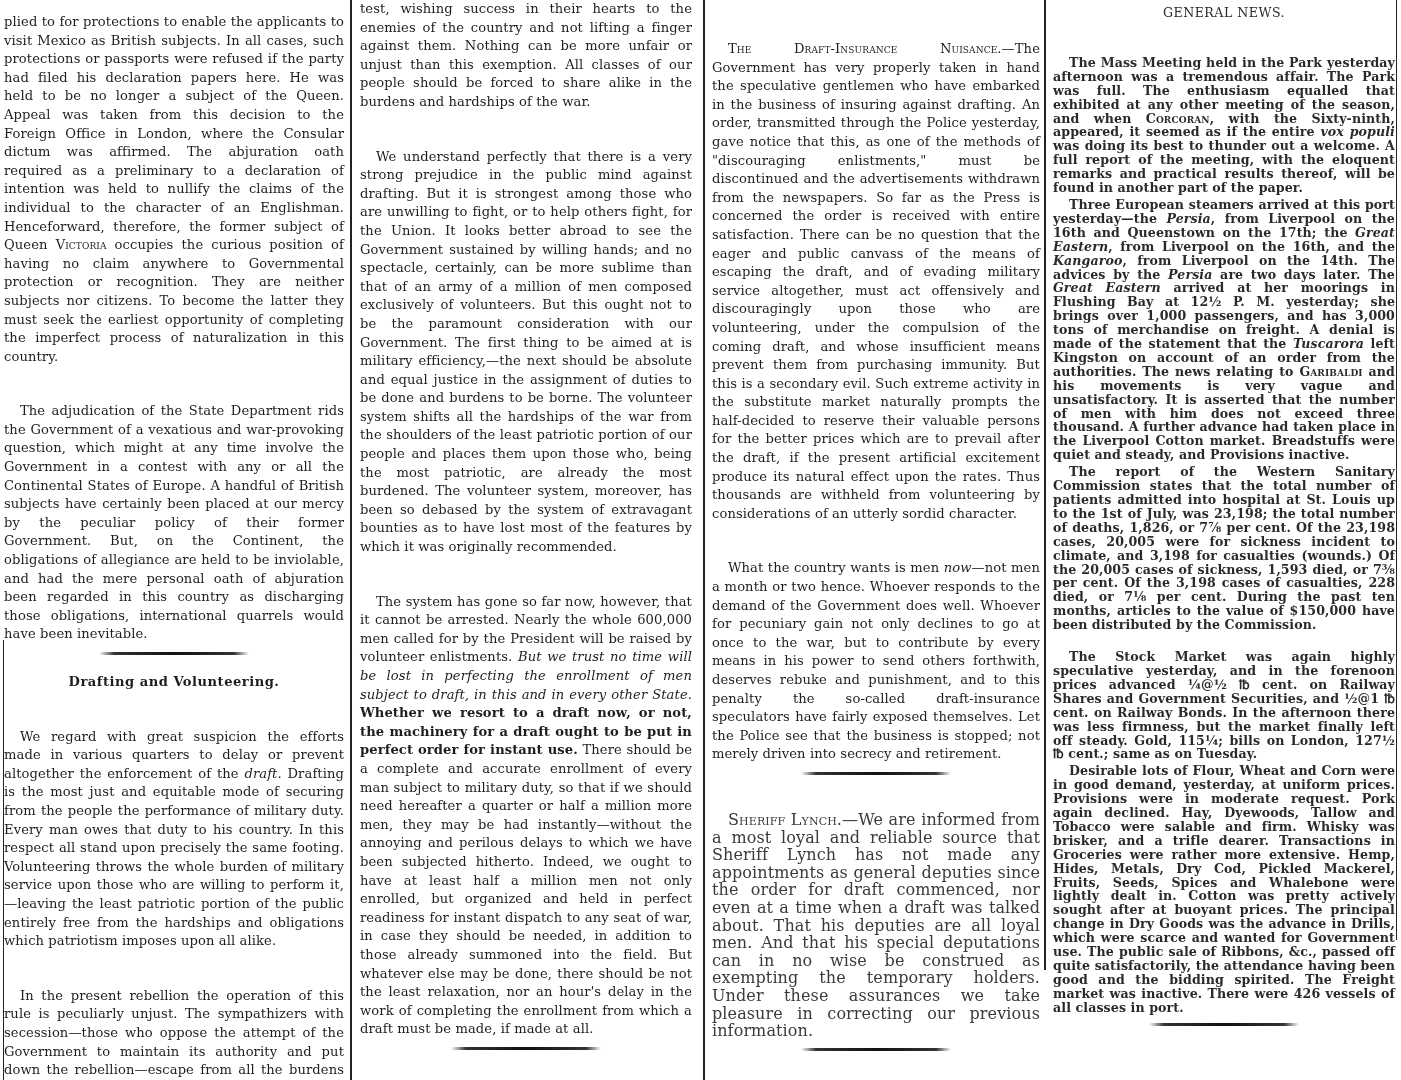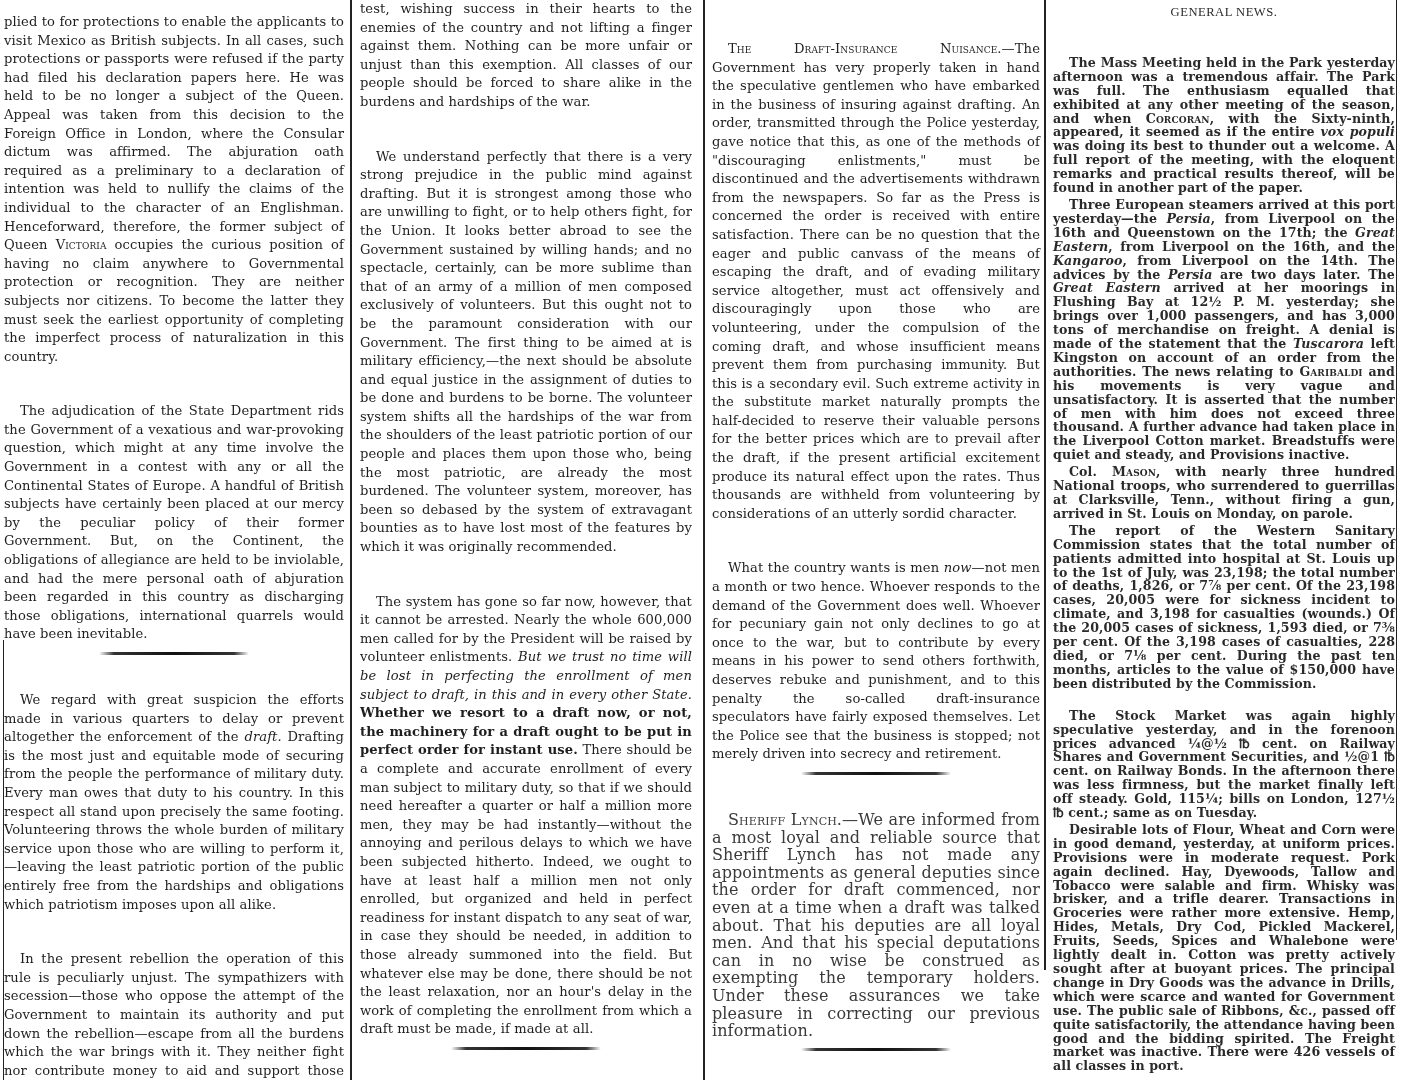--- a/index.html
+++ b/index.html
@@ -18,21 +18,21 @@
     text-align: justify;
     letter-spacing: 0.1px;
   }
   .col p { margin: 0; }
   .col p.ind { text-indent: 16px; margin-top: 36px; }
   .c1 { left: 4px; width: 340px; padding-top: 13px; }
   .c2 { left: 360px; width: 332px; padding-top: 0; }
   .c3 { left: 712px; width: 328px; padding-top: 4px; }
   .c4 { left: 1053px; width: 342px; padding-top: 6px; font-size: 12.6px; line-height: 13.9px; font-weight: bold; color: #2a2a2a; }
   .vrule { position: absolute; background: #222; width: 2px; }
-  .head { text-align: center; font-weight: bold; margin: 18px 0 3px; letter-spacing: 0.5px; font-family: Liberation Serif, serif; }
+  .head { text-align: center; font-weight: bold; margin: 18px 0 3px; letter-spacing: 0.5px; }
   .sc { font-variant: small-caps; }
   .it { font-style: italic; }
   .bold { font-weight: bold; }
   .sep {
     width: 150px; height: 3px; margin: 8px auto 10px;
     background: linear-gradient(90deg, transparent 0%, #333 10%, #111 50%, #333 90%, transparent 100%);
     border-radius: 2px;
   }
   .lynch { font-size: 16px; line-height: 17.6px; color: #3a3a3a; }
 </style>
@@ -42,20 +42,21 @@
 <div class="vrule" style="left:350px; top:0; height:1080px;"></div>
 <div class="vrule" style="left:703px; top:0; height:1080px;"></div>
 <div class="vrule" style="left:1044px; top:0; height:970px;"></div>
 <div class="vrule" style="left:1396px; top:0; height:940px; width:1px;"></div>
 <div class="vrule" style="left:3px; top:640px; height:440px; width:1px;"></div>
 
 <div class="col c1">
   <p><span>plied to for protections to enable the applicants to visit Mexico as British subjects. In all cases, such protections or passports were refused if the party had filed his declaration papers here. He was held to be no longer a subject of the Queen. Appeal was taken from this decision to the Foreign Office in London, where the Consular dictum was affirmed. The abjuration oath required as a preliminary to a declaration of intention was held to nullify the claims of the individual to the character of an Englishman. Henceforward, therefore, the former subject of Queen </span><span class="sc">Victoria</span><span> occupies the curious position of having no claim anywhere to Governmental protection or recognition. They are neither subjects nor citizens. To become the latter they must seek the earliest opportunity of completing the imperfect process of naturalization in this country.</span></p>
   <p class="ind">The adjudication of the State Department rids the Government of a vexatious and war-provoking question, which might at any time involve the Government in a contest with any or all the Continental States of Europe. A handful of British subjects have certainly been placed at our mercy by the peculiar policy of their former Government. But, on the Continent, the obligations of allegiance are held to be inviolable, and had the mere personal oath of abjuration been regarded in this country as discharging those obligations, international quarrels would have been inevitable.</p>
   <div class="sep"></div>
+  <div class="head">Drafting and Volunteering.</div>
   <p class="ind"><span>We regard with great suspicion the efforts made in various quarters to delay or prevent altogether the enforcement of the </span><span class="it">draft.</span><span> Drafting is the most just and equitable mode of securing from the people the performance of military duty. Every man owes that duty to his country. In this respect all stand upon precisely the same footing. Volunteering throws the whole burden of military service upon those who are willing to perform it,—leaving the least patriotic portion of the public entirely free from the hardships and obligations which patriotism imposes upon all alike.</span></p>
   <p class="ind">In the present rebellion the operation of this rule is peculiarly unjust. The sympathizers with secession—those who oppose the attempt of the Government to maintain its authority and put down the rebellion—escape from all the burdens which the war brings with it. They neither fight nor contribute money to aid and support those who do. They stand entirely aloof from the con-</p>
 </div>
 
 <div class="col c2">
   <p>test, wishing success in their hearts to the enemies of the country and not lifting a finger against them. Nothing can be more unfair or unjust than this exemption. All classes of our people should be forced to share alike in the burdens and hardships of the war.</p>
   <p class="ind">We understand perfectly that there is a very strong prejudice in the public mind against drafting. But it is strongest among those who are unwilling to fight, or to help others fight, for the Union. It looks better abroad to see the Government sustained by willing hands; and no spectacle, certainly, can be more sublime than that of an army of a million of men composed exclusively of volunteers. But this ought not to be the paramount consideration with our Government. The first thing to be aimed at is military efficiency,—the next should be absolute and equal justice in the assignment of duties to be done and burdens to be borne. The volunteer system shifts all the hardships of the war from the shoulders of the least patriotic portion of our people and places them upon those who, being the most patriotic, are already the most burdened. The volunteer system, moreover, has been so debased by the system of extravagant bounties as to have lost most of the features by which it was originally recommended.</p>
   <p class="ind"><span>The system has gone so far now, however, that it cannot be arrested. Nearly the whole 600,000 men called for by the President will be raised by volunteer enlistments. </span><span class="it">But we trust no time will be lost in perfecting the enrollment of men subject to draft, in this and in every other State.</span><span class="bold"> Whether we resort to a draft now, or not, the machinery for a draft ought to be put in perfect order for instant use.</span><span> There should be a complete and accurate enrollment of every man subject to military duty, so that if we should need hereafter a quarter or half a million more men, they may be had instantly—without the annoying and perilous delays to which we have been subjected hitherto. Indeed, we ought to have at least half a million men not only enrolled, but organized and held in perfect readiness for instant dispatch to any seat of war, in case they should be needed, in addition to those already summoned into the field. But whatever else may be done, there should be not the least relaxation, nor an hour's delay in the work of completing the enrollment from which a draft must be made, if made at all.</span></p>
   <div class="sep"></div>
 </div>
@@ -65,18 +66,17 @@
   <p class="ind"><span>What the country wants is men </span><span class="it">now</span><span>—not men a month or two hence. Whoever responds to the demand of the Government does well. Whoever for pecuniary gain not only declines to go at once to the war, but to contribute by every means in his power to send others forthwith, deserves rebuke and punishment, and to this penalty the so-called draft-insurance speculators have fairly exposed themselves. Let the Police see that the business is stopped; not merely driven into secrecy and retirement.</span></p>
   <div class="sep"></div>
   <p class="ind lynch"><span class="sc">Sheriff Lynch.</span><span>—We are informed from a most loyal and reliable source that Sheriff Lynch has not made any appointments as general deputies since the order for draft commenced, nor even at a time when a draft was talked about. That his deputies are all loyal men. And that his special deputations can in no wise be construed as exempting the temporary holders. Under these assurances we take pleasure in correcting our previous information.</span></p>
   <div class="sep"></div>
 </div>
 
 <div class="col c4">
   <div class="head" style="font-weight:normal; margin-top:0;">GENERAL NEWS.</div>
   <p class="ind"><span>The Mass Meeting held in the Park yesterday afternoon was a tremendous affair. The Park was full. The enthusiasm equalled that exhibited at any other meeting of the season, and when </span><span class="sc">Corcoran</span><span>, with the Sixty-ninth, appeared, it seemed as if the entire </span><span class="it">vox populi</span><span> was doing its best to thunder out a welcome. A full report of the meeting, with the eloquent remarks and practical results thereof, will be found in another part of the paper.</span></p>
   <p class="ind" style="margin-top:3px;"><span>Three European steamers arrived at this port yesterday—the </span><span class="it">Persia</span><span>, from Liverpool on the 16th and Queenstown on the 17th; the </span><span class="it">Great Eastern</span><span>, from Liverpool on the 16th, and the </span><span class="it">Kangaroo</span><span>, from Liverpool on the 14th. The advices by the </span><span class="it">Persia</span><span> are two days later. The </span><span class="it">Great Eastern</span><span> arrived at her moorings in Flushing Bay at 12½ P. M. yesterday; she brings over 1,000 passengers, and has 3,000 tons of merchandise on freight. A denial is made of the statement that the </span><span class="it">Tuscarora</span><span> left Kingston on account of an order from the authorities. The news relating to </span><span class="sc">Garibaldi</span><span> and his movements is very vague and unsatisfactory. It is asserted that the number of men with him does not exceed three thousand. A further advance had taken place in the Liverpool Cotton market. Breadstuffs were quiet and steady, and Provisions inactive.</span></p>
-  <p class="ind" style="margin-top:3px;"><span>Col. </span><span class="sc">Mason</span><span>, with nearly three hundred National troops, who surrendered to guerrillas at Clarksville, Tenn., without firing a gun, arrived in St. Louis on Monday, on parole.</span></p>
   <p class="ind" style="margin-top:3px;">The report of the Western Sanitary Commission states that the total number of patients admitted into hospital at St. Louis up to the 1st of July, was 23,198; the total number of deaths, 1,826, or 7⅞ per cent. Of the 23,198 cases, 20,005 were for sickness incident to climate, and 3,198 for casualties (wounds.) Of the 20,005 cases of sickness, 1,593 died, or 7⅜ per cent. Of the 3,198 cases of casualties, 228 died, or 7⅛ per cent. During the past ten months, articles to the value of $150,000 have been distributed by the Commission.</p>
   <p class="ind" style="margin-top:18px;">The Stock Market was again highly speculative yesterday, and in the forenoon prices advanced ¼@½ ℔ cent. on Railway Shares and Government Securities, and ½@1 ℔ cent. on Railway Bonds. In the afternoon there was less firmness, but the market finally left off steady. Gold, 115¼; bills on London, 127½ ℔ cent.; same as on Tuesday.</p>
   <p class="ind" style="margin-top:3px;">Desirable lots of Flour, Wheat and Corn were in good demand, yesterday, at uniform prices. Provisions were in moderate request. Pork again declined. Hay, Dyewoods, Tallow and Tobacco were salable and firm. Whisky was brisker, and a trifle dearer. Transactions in Groceries were rather more extensive. Hemp, Hides, Metals, Dry Cod, Pickled Mackerel, Fruits, Seeds, Spices and Whalebone were lightly dealt in. Cotton was pretty actively sought after at buoyant prices. The principal change in Dry Goods was the advance in Drills, which were scarce and wanted for Government use. The public sale of Ribbons, &amp;c., passed off quite satisfactorily, the attendance having been good and the bidding spirited. The Freight market was inactive. There were 426 vessels of all classes in port.</p>
   <div class="sep"></div>
 </div>
 
 </body></html>

